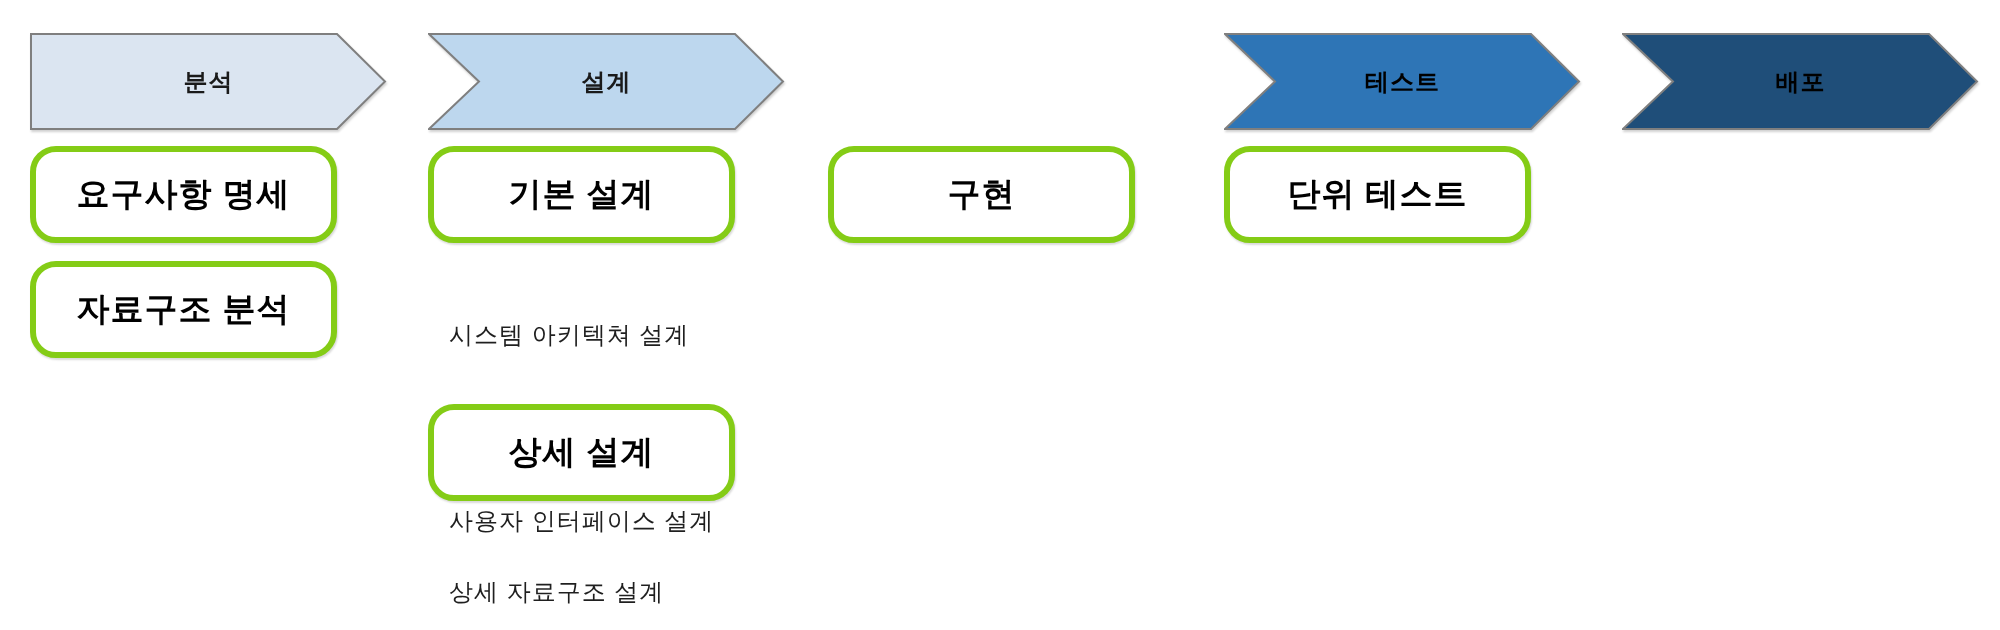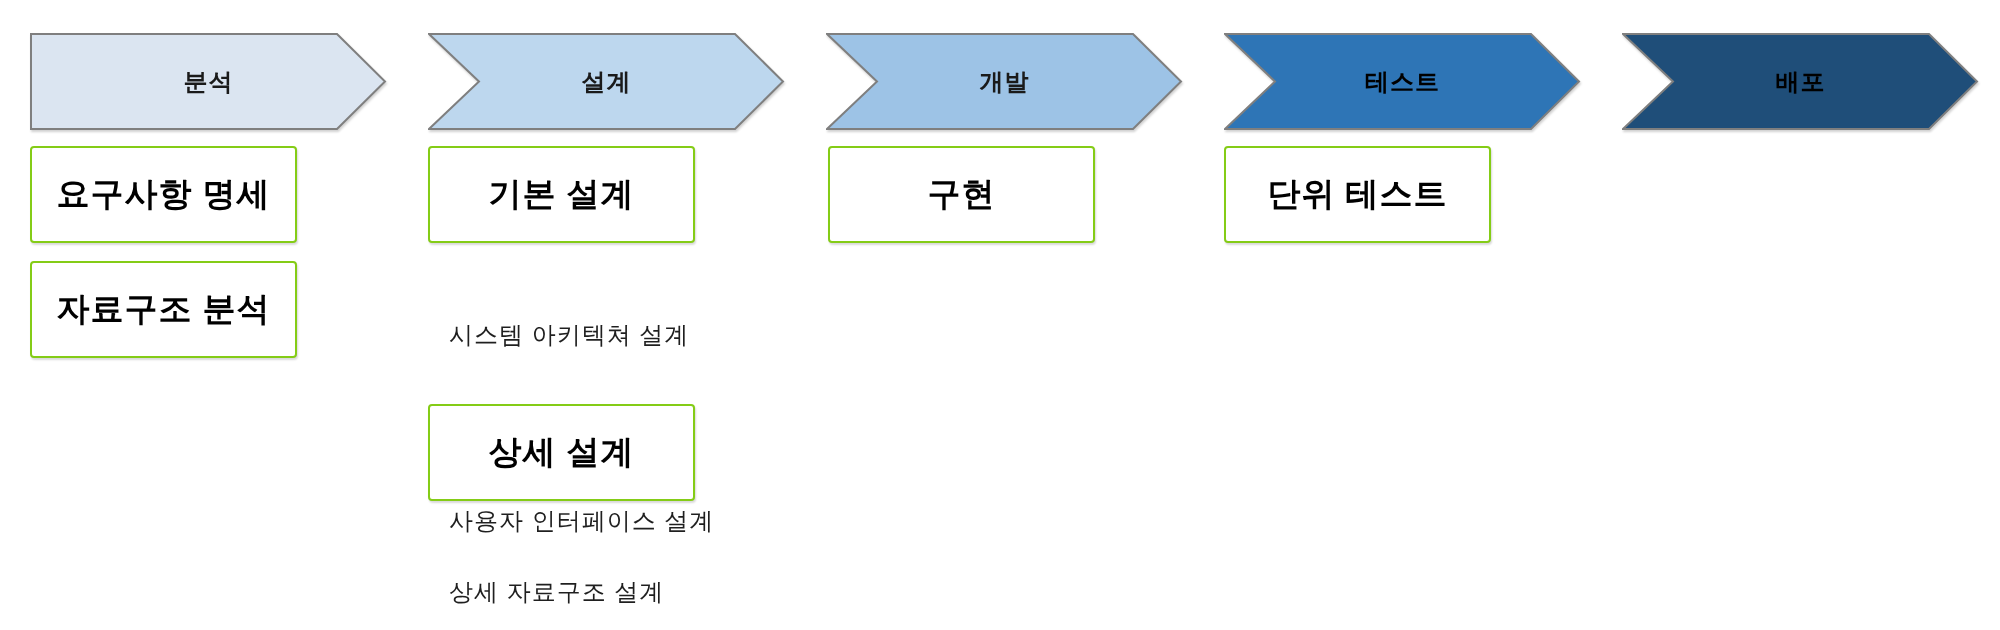--- a/index.html
+++ b/index.html
@@ -15,25 +15,25 @@
   .stage svg { position: absolute; left: 0; top: 0; display: block;
                filter: drop-shadow(1px 2px 1px rgba(0,0,0,0.18)); }
   .stage-label {
     position: absolute; left: 0; top: 0; width: 357px; height: 97px;
     display: flex; align-items: center; justify-content: center;
     font-size: 24px; font-weight: 600; letter-spacing: 1px;
     color: #1a1a1a; white-space: pre;
   }
   .stage-label.light { color: #000000; }
   .proc-box {
-    position: absolute; width: 267px; height: 97px;
+    position: absolute; width: 307px; height: 97px;
     box-sizing: border-box;
     background: #ffffff;
-    border: 2px solid #84cc16;
-    border-radius: 4px;
+    border: 6px solid #84cc16;
+    border-radius: 26px;
     box-shadow: 1px 2px 2px rgba(0,0,0,0.15);
     display: flex; align-items: center; justify-content: center;
   }
   .proc-box .box-label {
     font-size: 33px; font-weight: 600; color: #000000;
     letter-spacing: 1px; white-space: pre;
   }
   .note-block {
     position: absolute; width: 330px;
     font-size: 24px; font-weight: 400; color: #1f1f1f;
@@ -52,26 +52,20 @@
     <div class="stage-label">분석</div>
   </div>
 
   <div class="stage" style="left:428px;">
     <svg width="357" height="97" viewBox="0 0 357 97">
       <polygon points="1,1 307,1 355,48.5 307,96 1,96 51,48.5" stroke="#7f7f7f" stroke-width="2" fill="#bdd7ee"></polygon>
     </svg>
     <div class="stage-label">설계</div>
   </div>
 
-  <div class="stage" style="left:826px;">
-    <svg width="357" height="97" viewBox="0 0 357 97">
-      <polygon points="1,1 307,1 355,48.5 307,96 1,96 51,48.5" stroke="#7f7f7f" stroke-width="2" fill="#9dc3e6"></polygon>
-    </svg>
-    <div class="stage-label">개발</div>
-  </div>
 
   <div class="stage" style="left:1224px;">
     <svg width="357" height="97" viewBox="0 0 357 97">
       <polygon points="1,1 307,1 355,48.5 307,96 1,96 51,48.5" stroke="#7f7f7f" stroke-width="2" fill="#2e75b6"></polygon>
     </svg>
     <div class="stage-label light">테스트</div>
   </div>
 
   <div class="stage" style="left:1622px;">
     <svg width="357" height="97" viewBox="0 0 357 97">

